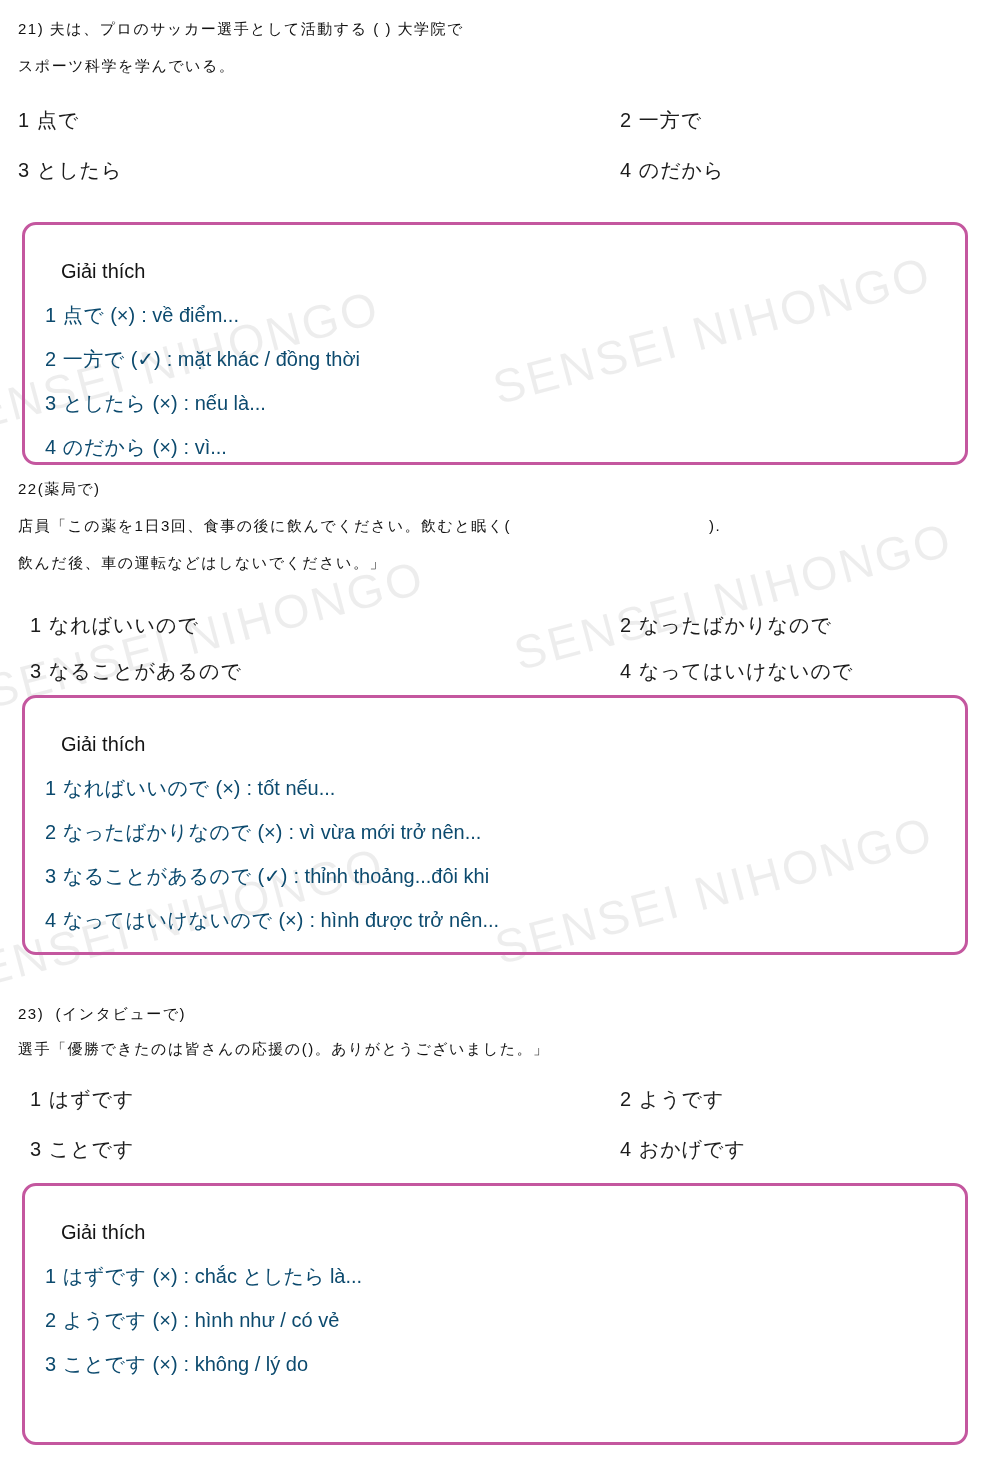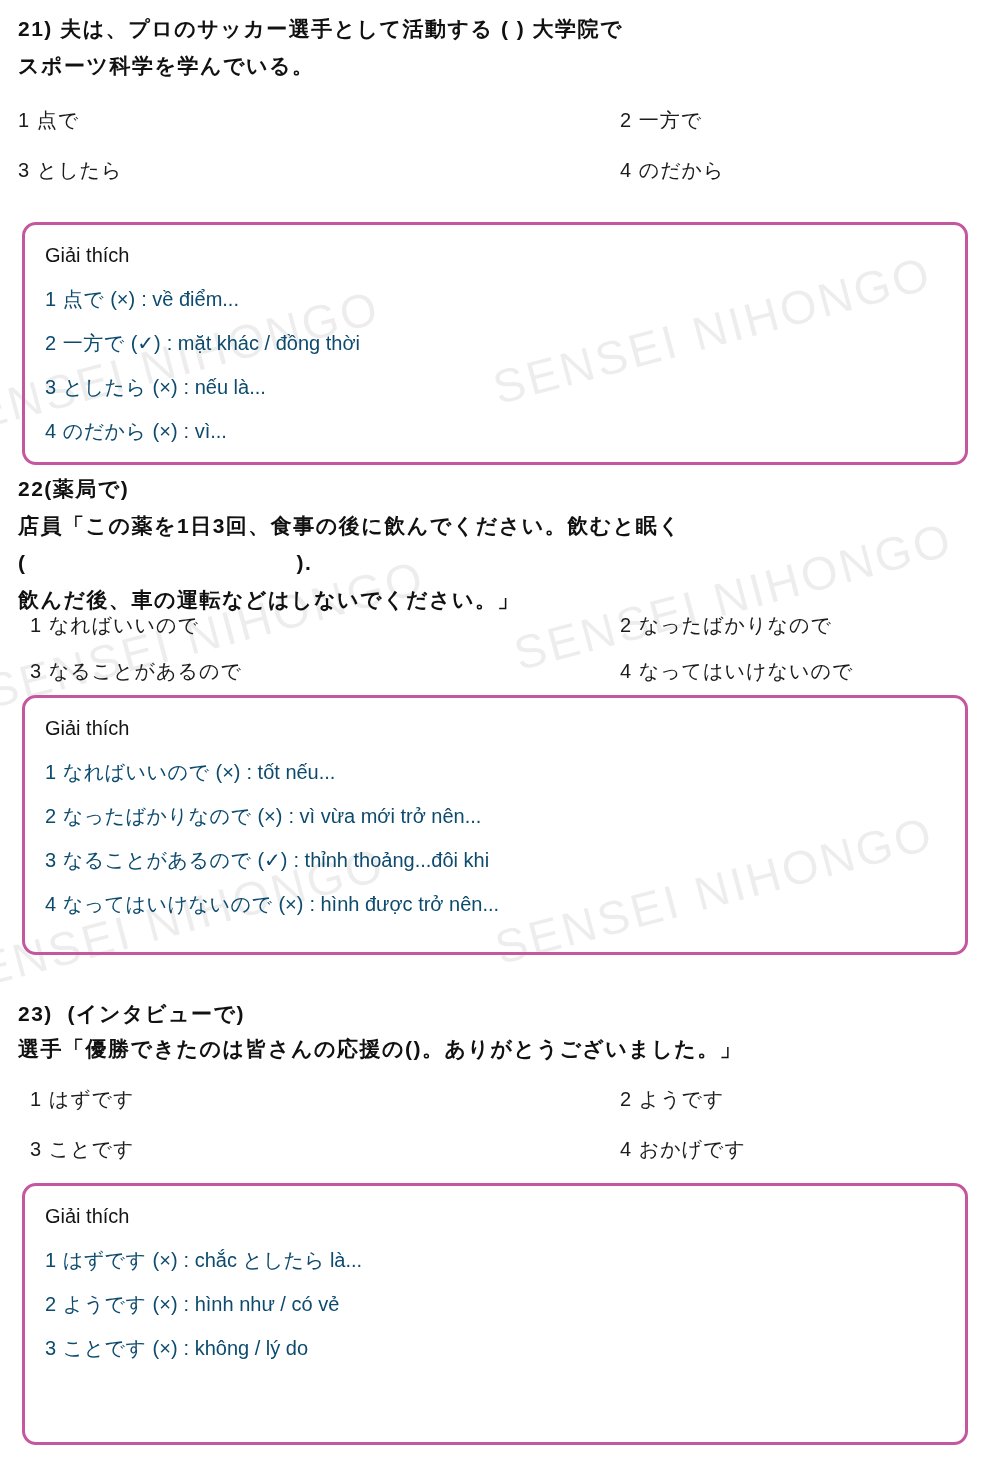--- a/index.html
+++ b/index.html
@@ -23,21 +23,21 @@
   .wm-c{left:508px;top:628px;}
   .wm-d{left:-20px;top:666px;}
   .wm-e{left:489px;top:922px;}
   .wm-f{left:-60px;top:953px;}
 
   .content{position:relative;z-index:1;}
 
   
   .q-header{
     position:absolute;left:18px;width:950px;
-    font-weight:700;font-size:21px;line-height:37px;
+    font-weight:400;font-size:15px;line-height:37px;
     letter-spacing:1.5px;color:#111;
   }
   .q-header div{white-space:pre-wrap;}
   .q21-header{top:10px;}
   .q22-header{top:470px;}
   .q23-header{top:996px;line-height:35px;}
 
   
   .opt-grid{position:absolute;display:grid;}
   .q21-options{top:107px;left:18px;grid-template-columns:602px auto;grid-auto-rows:50px;}
@@ -49,21 +49,21 @@
   .exp-box{
     position:absolute;left:22px;width:946px;
     border:3px solid #c4579f;border-radius:14px;
     padding:17px 20px 0 20px;
     box-sizing:border-box;
     background:transparent;
   }
   .exp-box-21{top:222px;height:243px;}
   .exp-box-22{top:695px;height:260px;}
   .exp-box-23{top:1183px;height:262px;}
-  .exp-title{font-size:20px;line-height:26px;margin:0;font-weight:400;color:#141414;}
+  .exp-title{font-size:20px;line-height:26px;margin:16px;font-weight:400;color:#141414;}
   .exp-item{font-size:20px;line-height:26px;margin:18px 0 0 0;color:#0c4a6e;}
   .exp-item .jp{letter-spacing:0.5px;}
   .exp-item .mark{margin:0 6px;}
 </style>
 </head>
 <body>
 
 <div class="page">
 
   <div class="wm wm-a">SENSEI NIHONGO</div>

